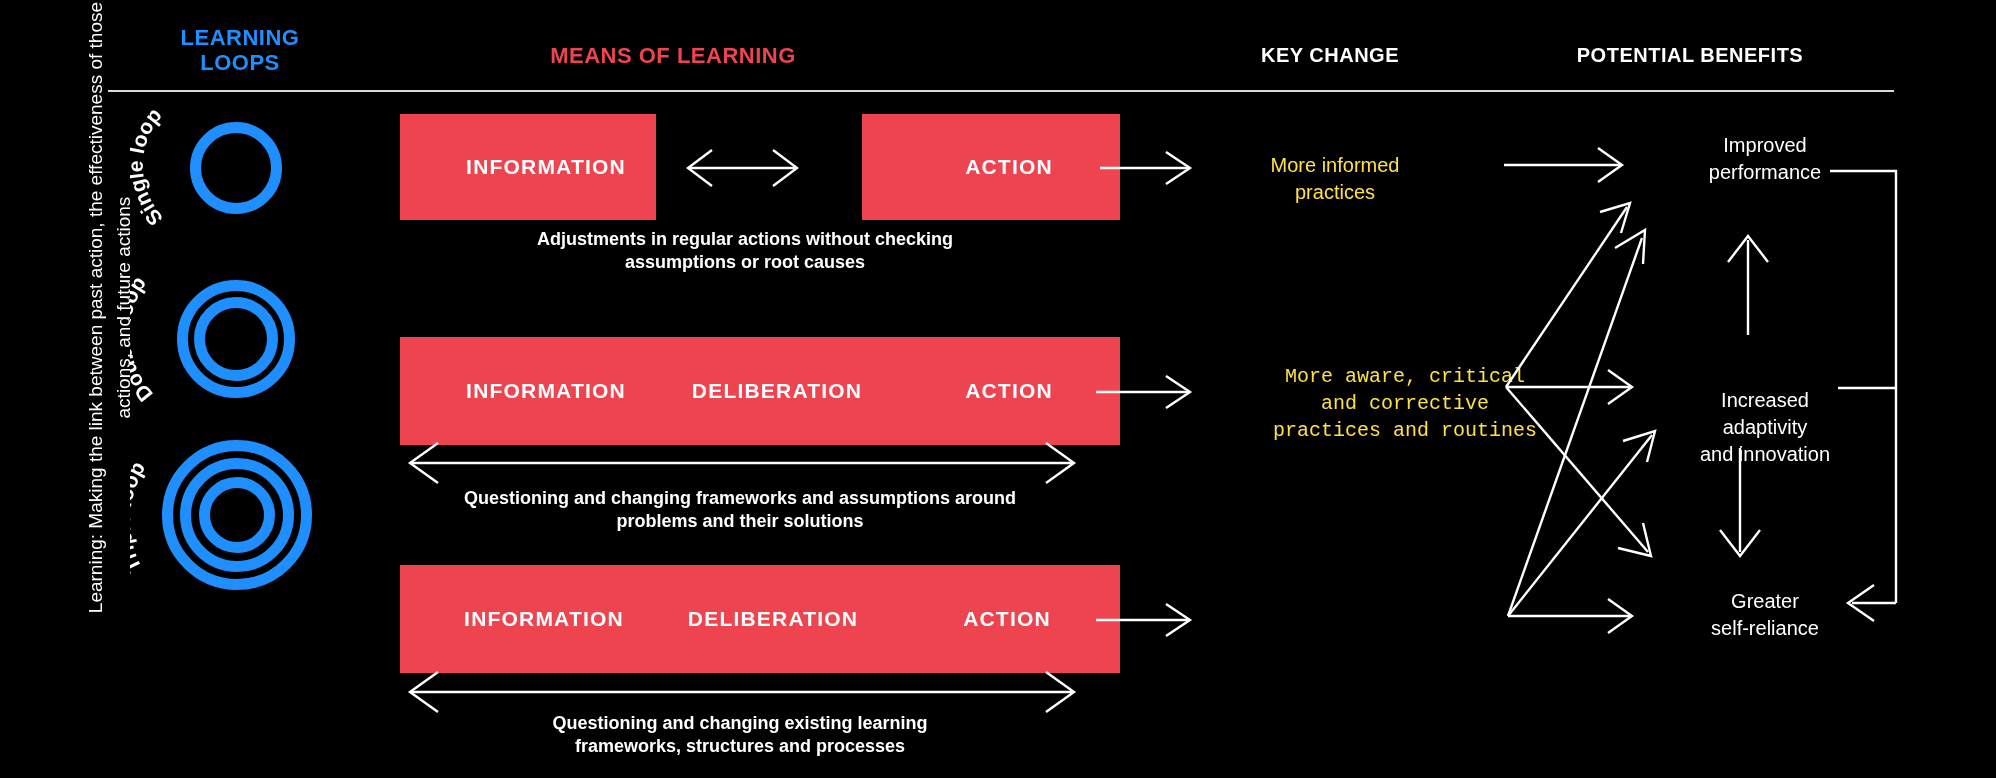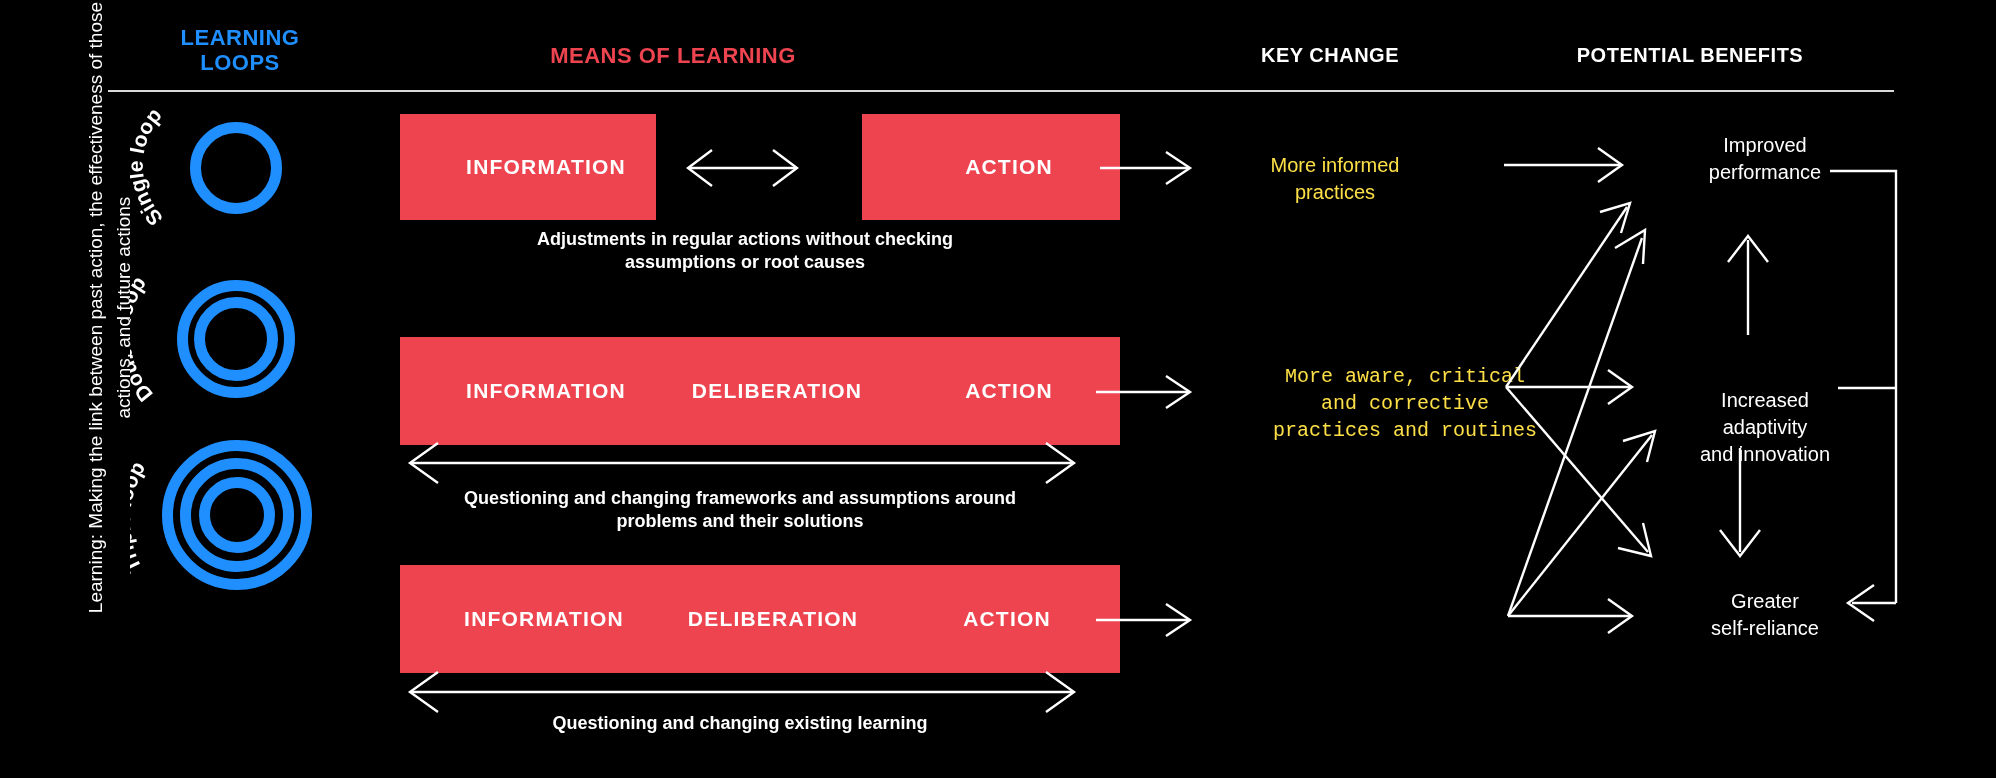--- a/index.html
+++ b/index.html
@@ -135,20 +135,21 @@
   <div class="rowcap" style="left:385px;top:487px;width:710px;">
     <div>Questioning and changing frameworks and assumptions around</div>
     <div>problems and their solutions</div>
   </div>
 
   <div class="rbox" style="left:400px;top:565px;width:216px;height:108px;">INFORMATION</div>
   <div class="rbox" style="left:626px;top:565px;width:222px;height:108px;">DELIBERATION</div>
   <div class="rbox" style="left:858px;top:565px;width:226px;height:108px;">ACTION</div>
   <div class="rowcap" style="left:390px;top:712px;width:700px;">
     <div>Questioning and changing existing learning</div>
+    <div>frameworks, structures and processes</div>
   </div>
 
   <div class="ktext" style="left:1170px;top:152px;width:330px;">
     <div>More informed</div>
     <div>practices</div>
   </div>
   <div class="ktext" style="left:1240px;top:363px;width:330px;font-family:Liberation Mono, monospace;">
     <div>More aware, critical</div>
     <div>and corrective</div>
     <div>practices and routines</div>

